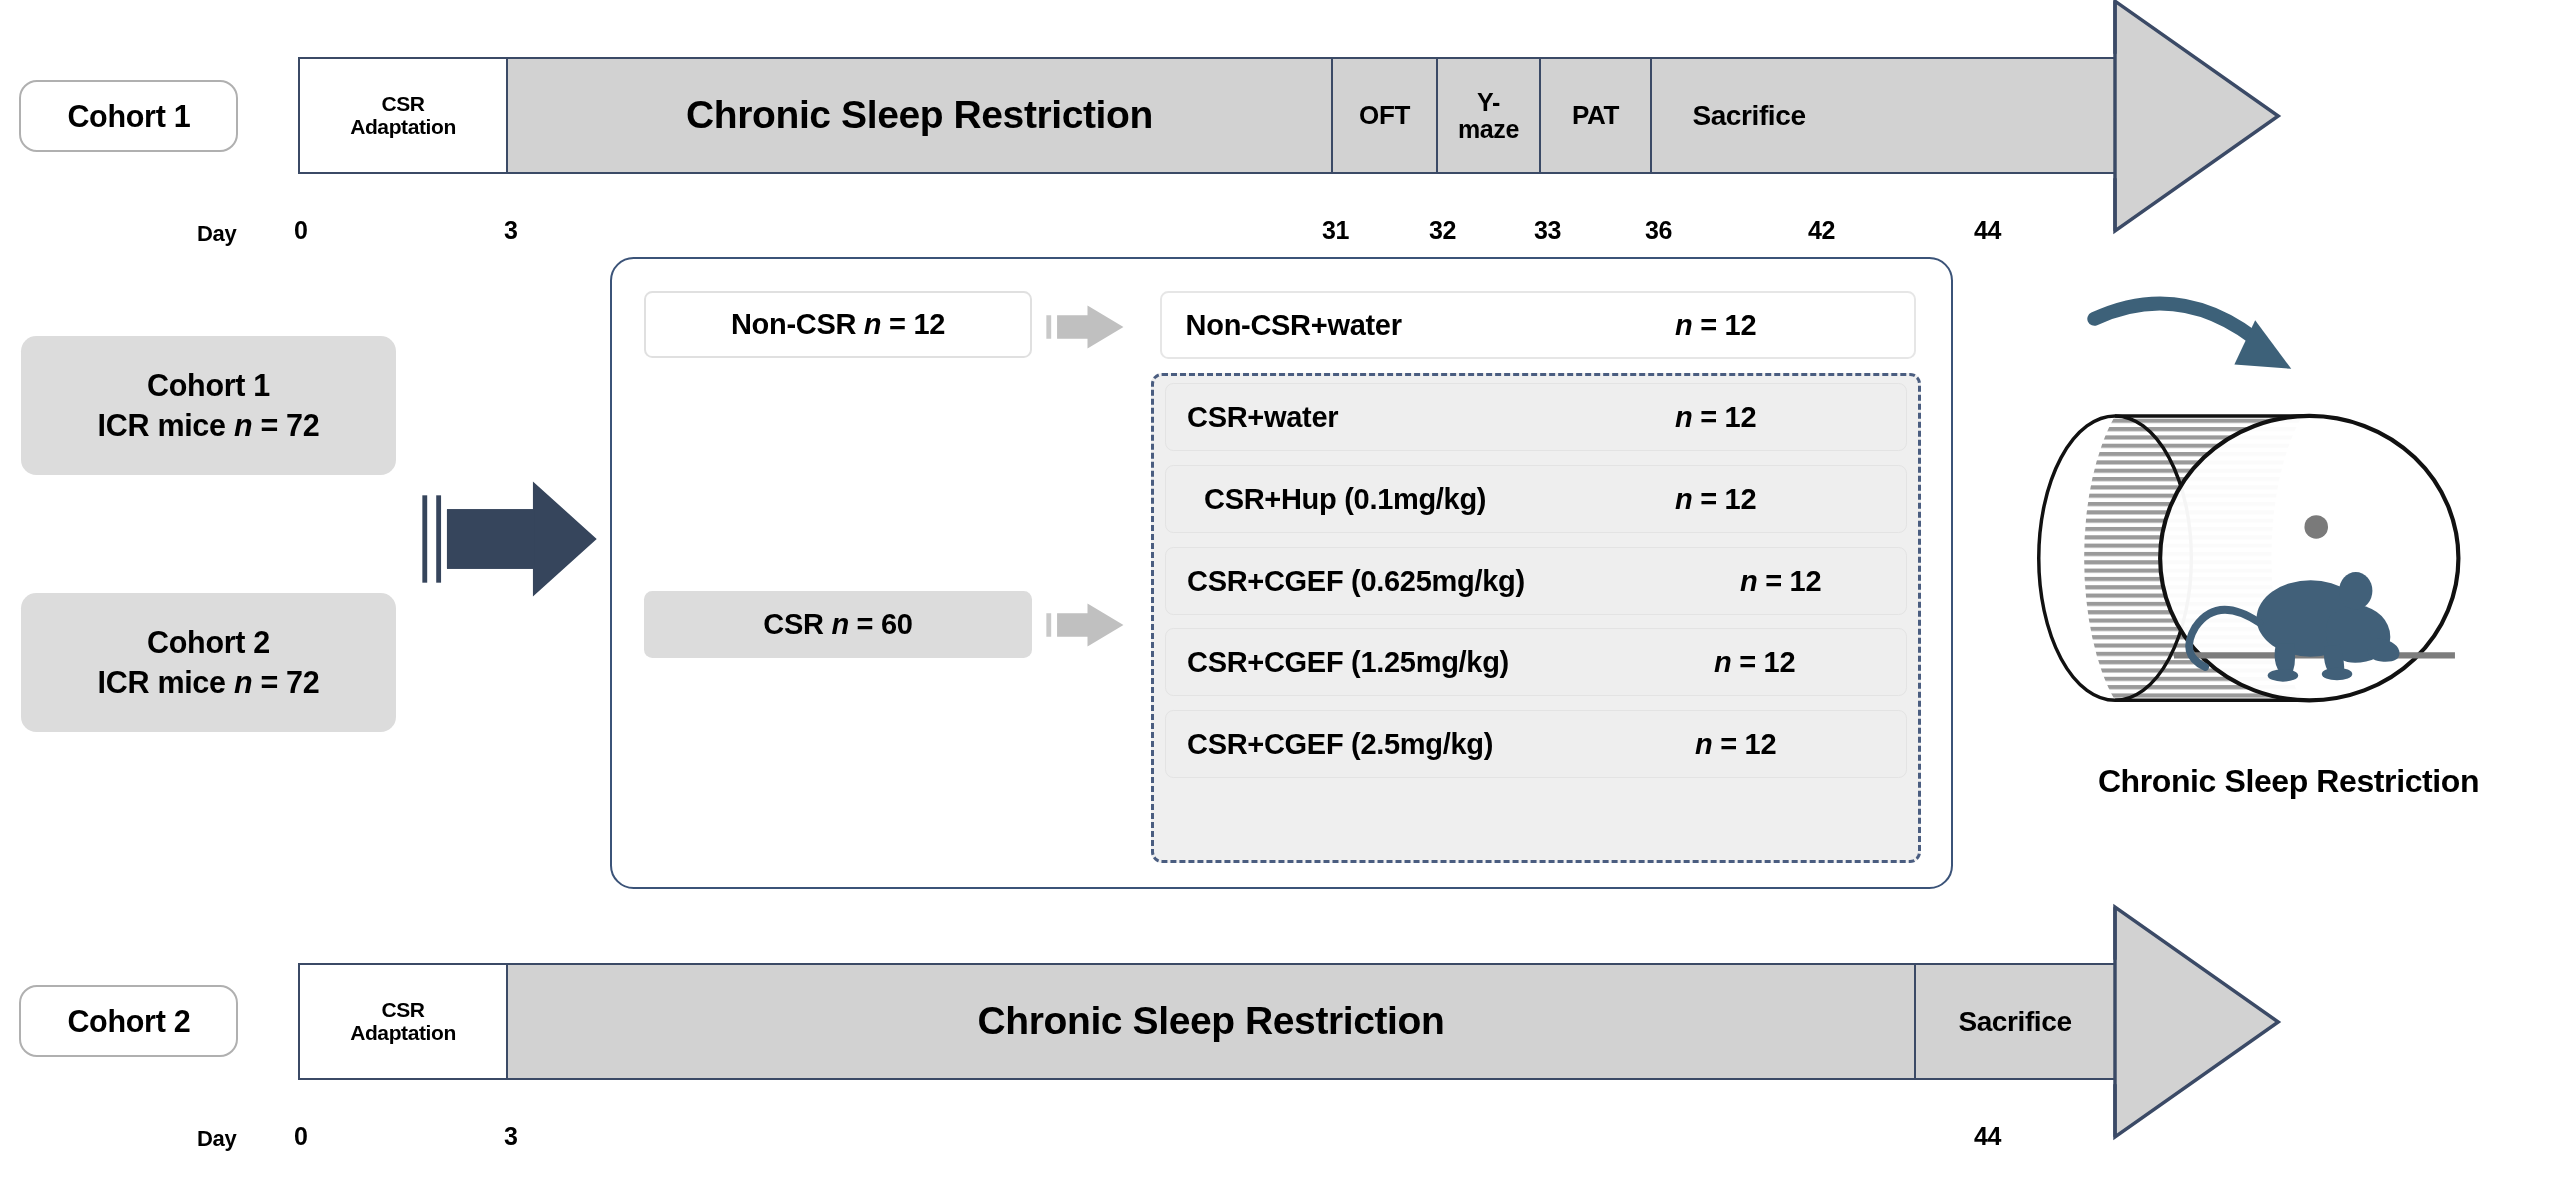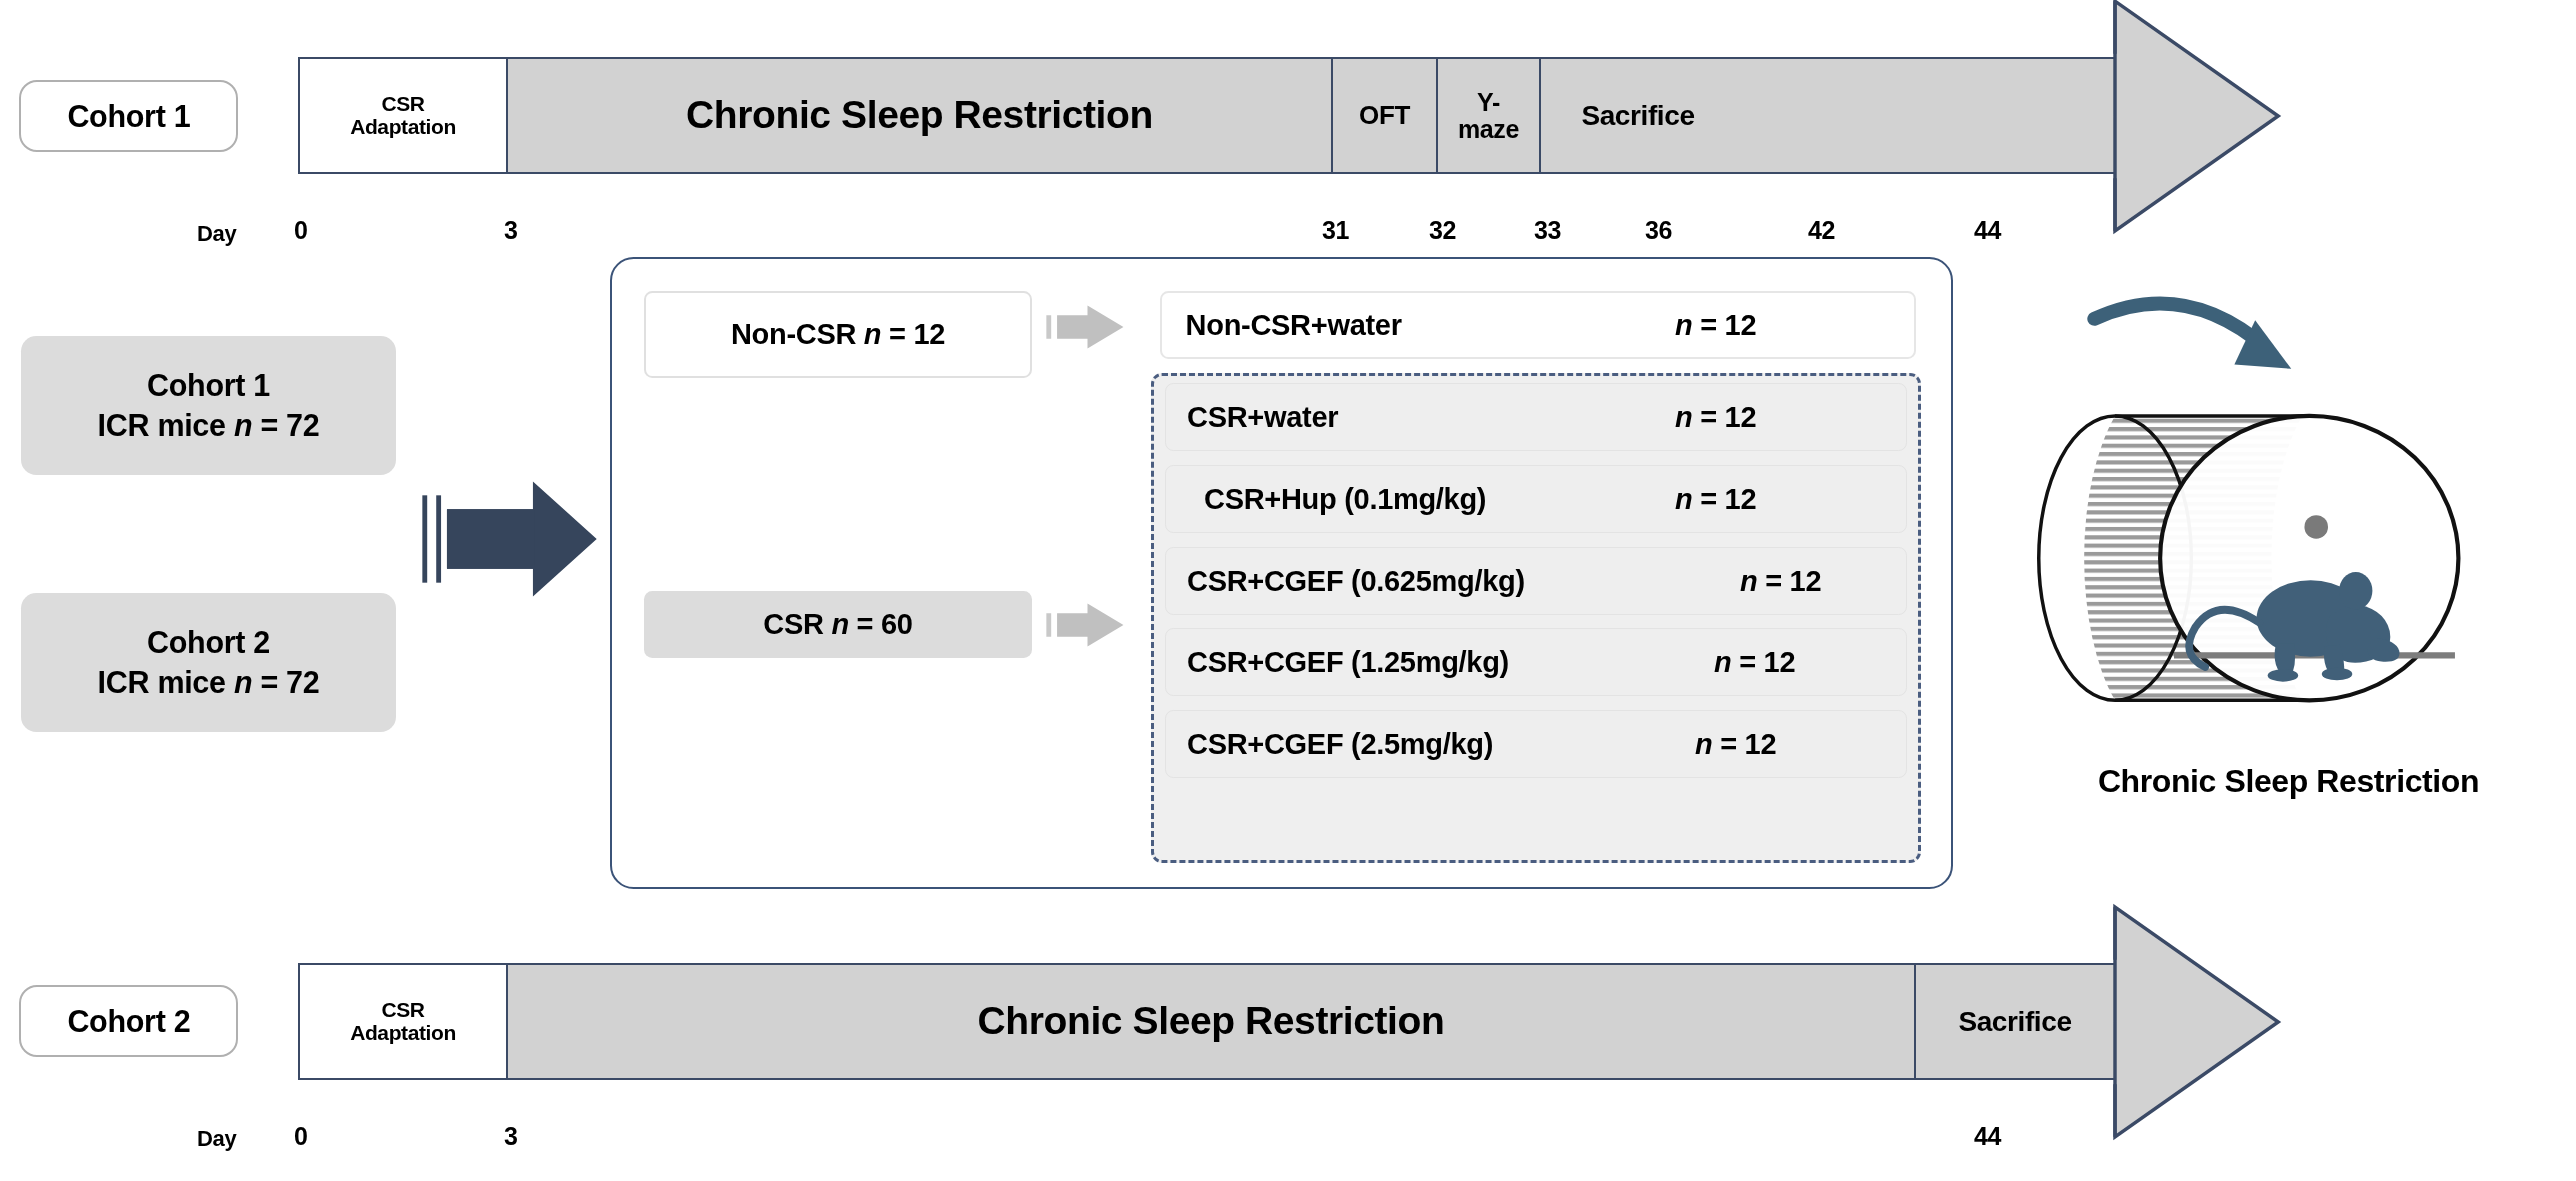--- a/index.html
+++ b/index.html
@@ -97,20 +97,23 @@
     </div>
     <div class="tl-seg" style="width:825px;font-size:39px;">
       <span>Chronic Sleep Restriction</span>
     </div>
     <div class="tl-seg" style="width:105px;font-size:26px;">
       <span>OFT</span>
     </div>
     <div class="tl-seg" style="width:103px;font-size:25px;">
       <span>Y-<br>maze</span>
     </div>
+    <div class="tl-seg" style="width:111px;font-size:26px;">
+      <span>PAT</span>
+    </div>
     <div class="tl-seg noborder" style="width:194px;font-size:28px;">
       <span>Sacrifice</span>
     </div>
   </div>
   <div class="tl-head" style="left:1817px;">
     <svg width="166" height="250" viewBox="0 0 240 360" style="position:absolute;top:-125px;left:0;">
       <polygon points="0,14 0,346 236,180" fill="#d2d2d2" stroke="#3b4a66" stroke-width="5"></polygon>
       <line x1="0" y1="14" x2="0" y2="90" stroke="#3b4a66" stroke-width="5"></line>
       <line x1="0" y1="270" x2="0" y2="346" stroke="#3b4a66" stroke-width="5"></line>
     </svg>
@@ -145,21 +148,21 @@
   <svg width="208" height="146" viewBox="0 0 300 210">
     <line x1="4" y1="42" x2="4" y2="168" stroke="#36455c" stroke-width="7"></line>
     <line x1="24" y1="42" x2="24" y2="168" stroke="#36455c" stroke-width="7"></line>
     <polygon points="36,42 36,62 160,62 160,22 252,105 160,188 160,148 36,148" fill="#36455c"></polygon>
     <rect x="36" y="62" width="126" height="86" fill="#36455c"></rect>
   </svg>
 </div>
 
 <div class="flow-box" style="left:610px;top:257px;width:1339px;height:628px;"></div>
 
-<div class="grp-pill" style="left:644px;top:291px;width:388px;height:87px;font-size:29px;justify-content:center;border:2.1px solid #e0e0e0;background:#fff;">
+<div class="grp-pill" style="left:644px;top:291px;width:388px;height:67px;font-size:29px;justify-content:center;border:2.1px solid #e0e0e0;background:#fff;">
   <span class="grp-label"><span>Non-CSR </span><span class="ital">n</span><span> = 12</span></span>
 </div>
 
 <div class="grp-pill shaded" style="left:644px;top:591px;width:388px;height:67px;font-size:29px;border:none;background:#dcdcdc;">
   <span class="grp-label"><span>CSR </span><span class="ital">n</span><span> = 60</span></span>
 </div>
 
 <div class="abs mini-arrow" style="left:1046px;top:304px;width:83px;height:46px;">
   <svg width="83" height="46" viewBox="0 0 120 66">
     <line x1="4" y1="16" x2="4" y2="50" stroke="#c9c9c9" stroke-width="7"></line>

